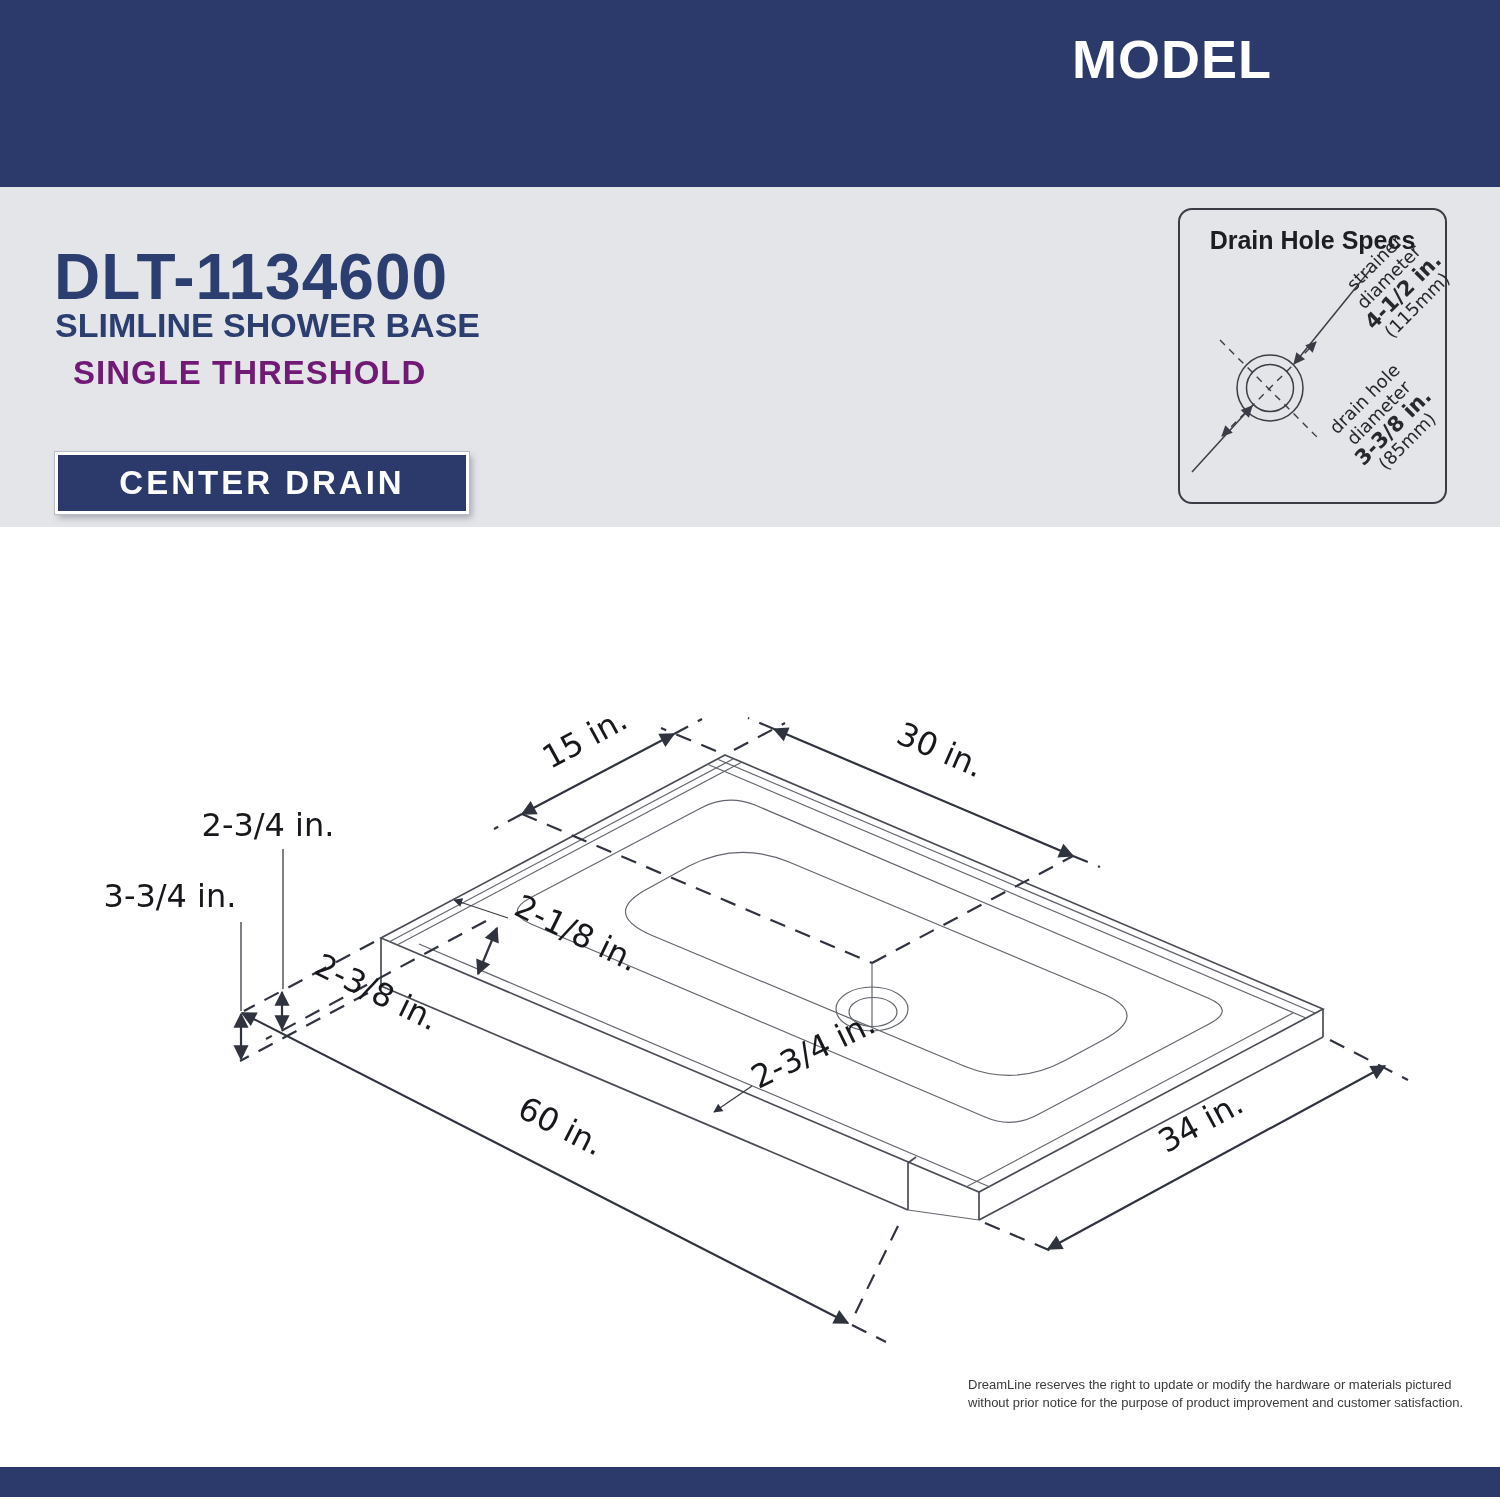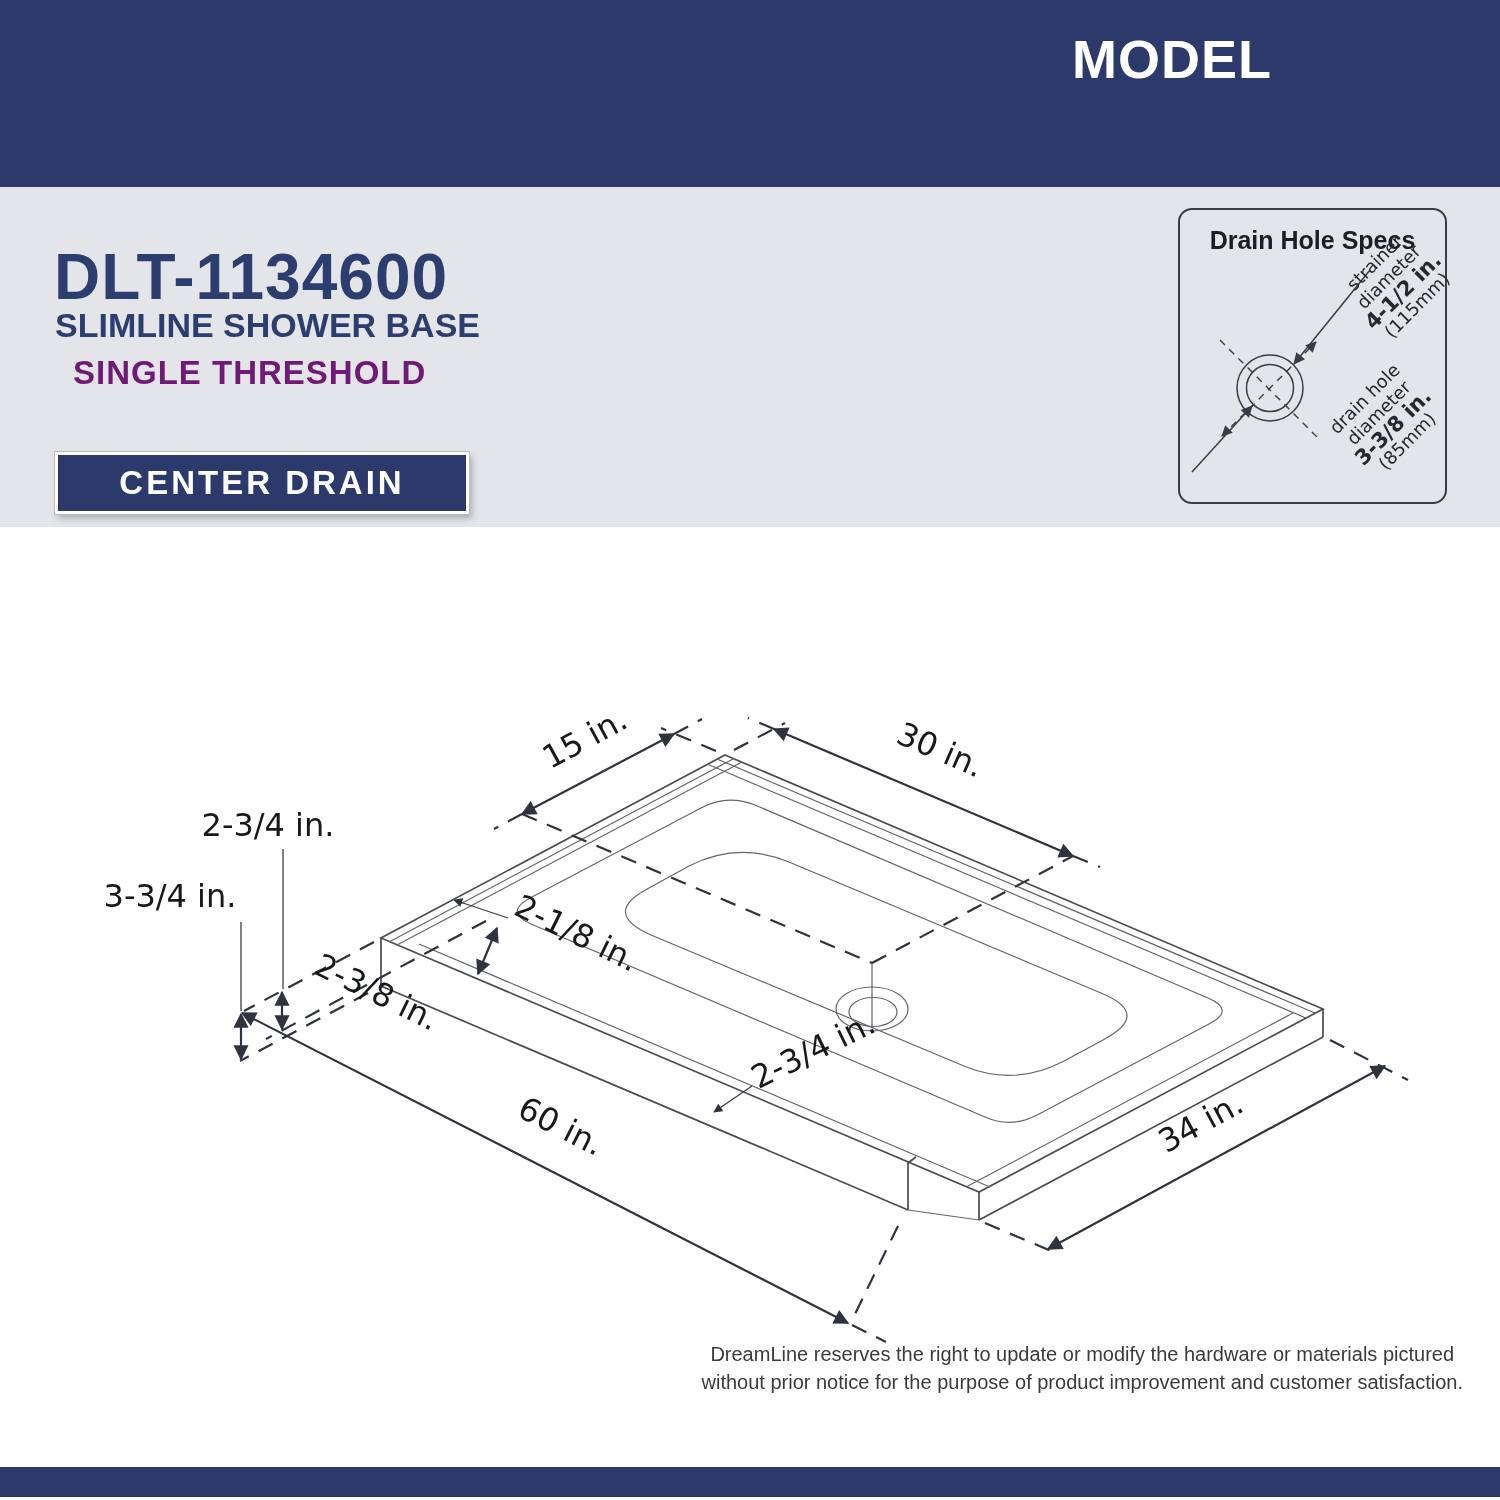--- a/index.html
+++ b/index.html
@@ -43,22 +43,22 @@
   .thin  {stroke:#63666e;stroke-width:1.2;fill:none;}
   .edge  {stroke:#4a4d55;stroke-width:1.7;fill:none;}
   .dim   {stroke:#2f333d;stroke-width:2.2;fill:none;}
   .dash  {stroke:#2f333d;stroke-width:2.2;fill:none;stroke-dasharray:16 11;}
   .lead  {stroke:#3a3d45;stroke-width:1.3;fill:none;}
   .dlabel{fill:#16181c;font-size:32px;font-family:"DejaVu Sans",sans-serif;}
   .sline {stroke:#3a3d45;stroke-width:1.5;fill:none;}
   .sdash {stroke:#3a3d45;stroke-width:1.4;fill:none;stroke-dasharray:7 6;}
 
   
-  .disclaimer{right:37px;top:1340px;text-align:center;color:#3b3b3b;
-              font-size:20px;line-height:1.4;}
+  .disclaimer{right:37px;top:1376px;text-align:left;color:#3b3b3b;
+              font-size:13px;line-height:1.4;}
   .bottom-bar{left:0;top:1467px;width:1500px;height:30px;background:#2b3a6a;}
 </style>
 </head>
 <body>
 
 <div class="abs header">
   <div class="abs header-title">
     <div>MODEL</div>
   </div>
 </div>

